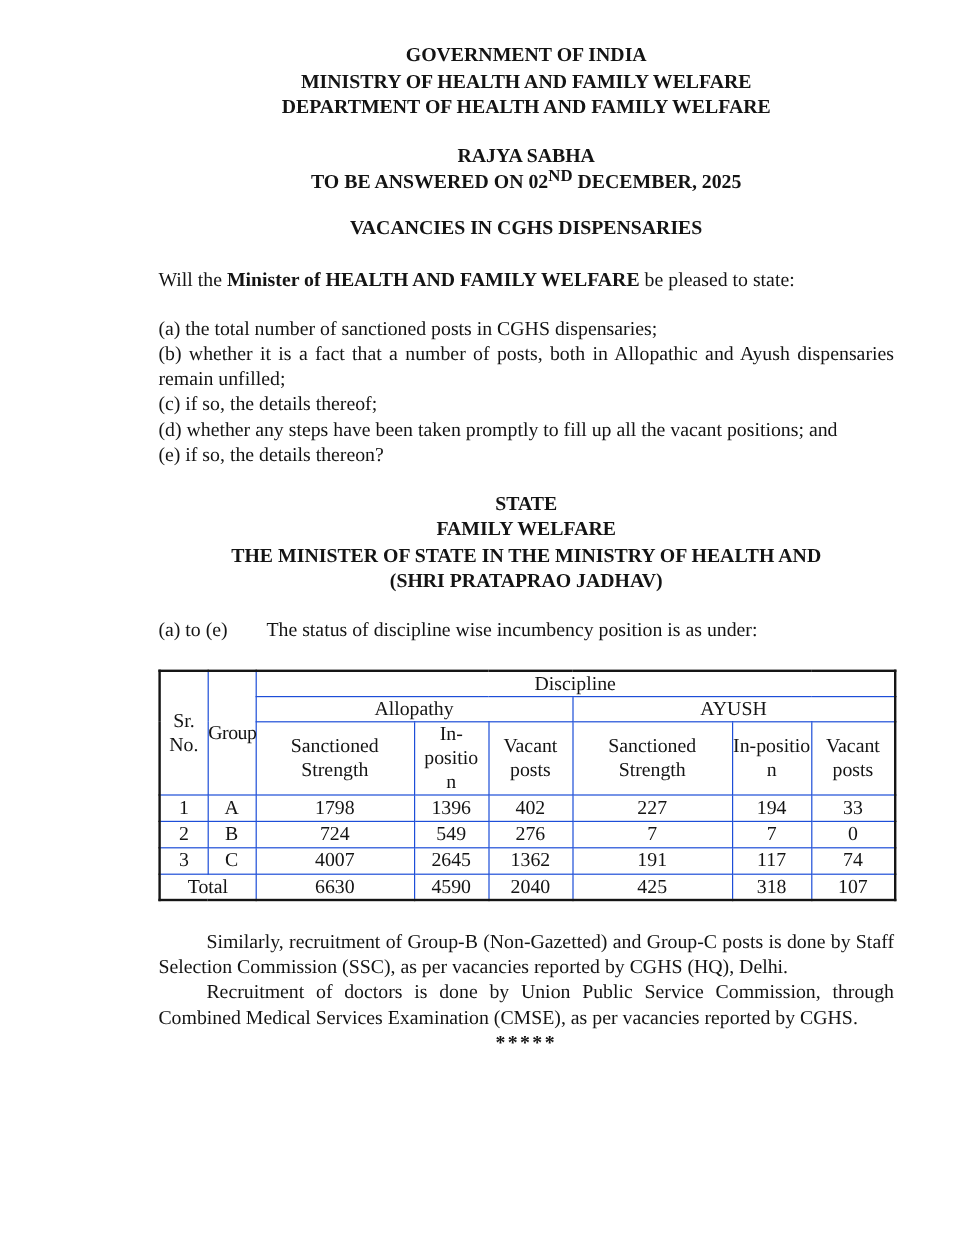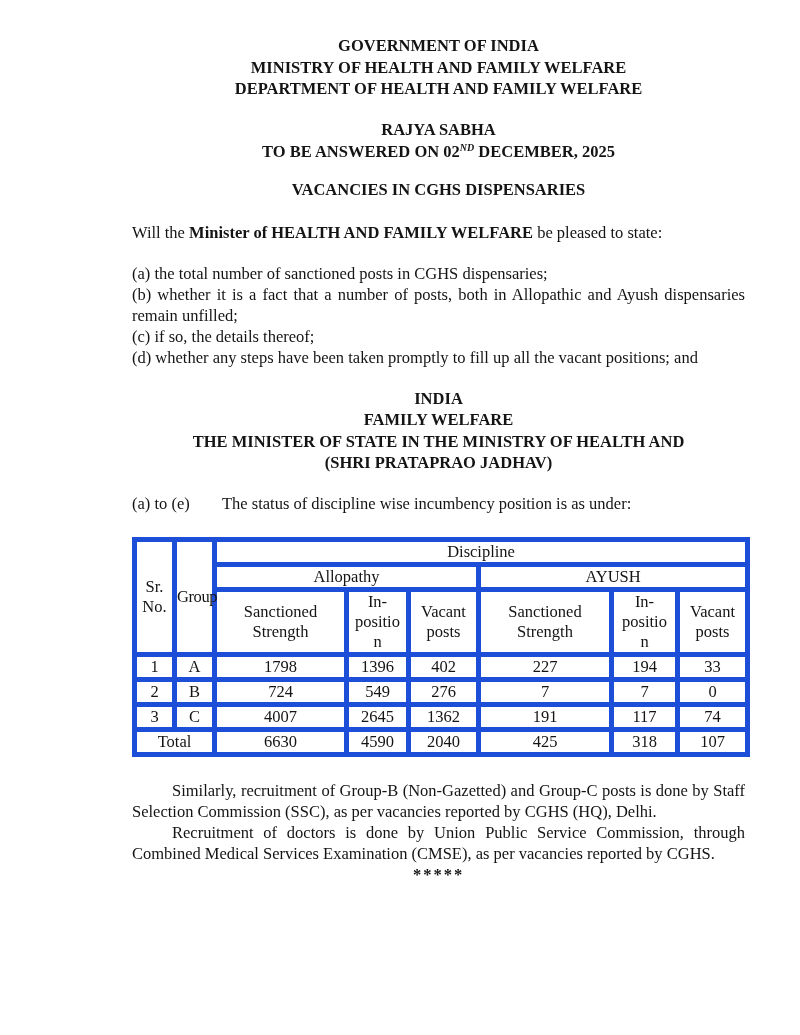--- a/index.html
+++ b/index.html
@@ -7,37 +7,37 @@
     position:relative; width:800px; height:1035px; background:#ffffff;
     font-family:"Liberation Serif","DejaVu Serif",serif;
     color:#141414; font-size:16.5px; line-height:21px; overflow:hidden;
   }
   .content { position:absolute; left:92px; top:0; width:613px;margin-left:40px; }
   .center { text-align:center; }
   .bold   { font-weight:bold; }
 
   .doc-header  { margin-top:35px;   line-height:21.5px; }
   .session     { margin-top:19.5px; line-height:21.5px; }
-  .session sup { font-size:10px; line-height:0;font-style:italic; }
+  .session sup { font-size:14px; line-height:0; }
   .subject     { margin-top:16.5px; line-height:21.5px; }
   .q-line      { margin-top:20.5px; line-height:21.5px; }
   .q-no        { display:inline-block; width:48px; }
   .will-line   { margin-top:21.5px; }
   .q-items     { margin-top:20px; text-align:justify; }
   .q-items p   { margin:0; }
   .answer-head { margin-top:20px; line-height:21.5px; }
   .status-line { margin-top:19px; }
   .status-label{ display:inline-block; width:90px; }
 
   table.incumbency {
     margin-top:23px; border-collapse:collapse; table-layout:fixed;
     width:613px; border:2px solid #151515; font-size:16.5px;
   }
   table.incumbency th, table.incumbency td {
-    border:5px solid #1d4ed8; font-weight:normal; text-align:center;
+    border:1px solid #1d4ed8; font-weight:normal; text-align:center;
     padding:0; vertical-align:middle; line-height:20px; overflow:visible;
   }
   tr.r-discipline { height:19px; }
   tr.r-groups     { height:21px; }
   tr.r-sub        { height:41px;border-radius:22px; }
   tr.r-data       { height:22px; }
   th.discipline-cell { border-bottom:1px solid #a3a3a3; }
   tr.r-groups th     { border-top:1px solid #a3a3a3; }
   .two-line span  { display:block; line-height:20px; }
   .th-group       { white-space:nowrap; letter-spacing:-0.4px; }
@@ -70,24 +70,25 @@
 
     <div class="will-line">
       <span>Will the </span><b>Minister of HEALTH AND FAMILY WELFARE</b><span> be pleased to state:</span>
     </div>
 
     <div class="q-items">
       <p>(a) the total number of sanctioned posts in CGHS dispensaries;</p>
       <p>(b) whether it is a fact that a number of posts, both in Allopathic and Ayush dispensaries remain unfilled;</p>
       <p>(c) if so, the details thereof;</p>
       <p>(d) whether any steps have been taken promptly to fill up all the vacant positions; and</p>
+      <p>(e) if so, the details thereon?</p>
     </div>
 
     <div class="answer-head center bold">
-      <div>INDIA</div>
+      <div>STATE</div>
       <div>FAMILY WELFARE</div>
       <div>THE MINISTER OF STATE IN THE MINISTRY OF HEALTH AND</div>
       <div>(SHRI PRATAPRAO JADHAV)</div>
     </div>
 
     <div class="status-line">
       <span class="status-label">(a) to (e)</span><span>The status of discipline wise incumbency position is as under:</span>
     </div>
 
     <table class="incumbency">

